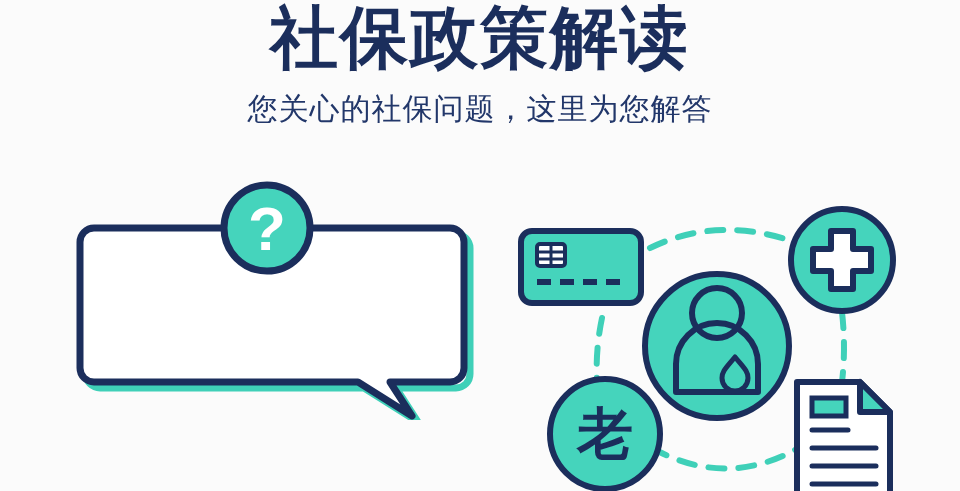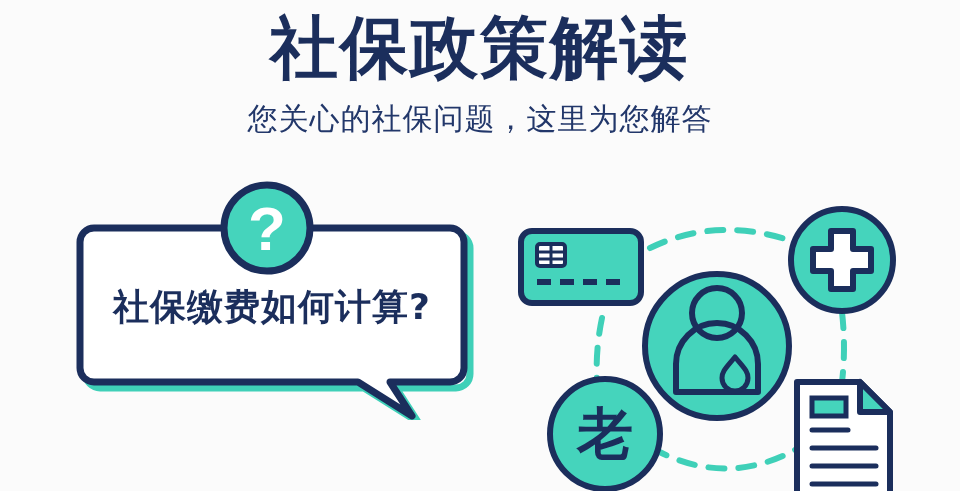--- a/index.html
+++ b/index.html
@@ -25,21 +25,21 @@
   
   .header {
     position: absolute;
     left: 0;
     top: 0;
     width: 960px;
     text-align: center;
   }
   .main-title {
     margin: 0;
-    padding-top: 10px;
+    padding-top: 0;
     font-size: 68px;
     line-height: 1.12;
     font-weight: bold;
     color: #1b2e5c;
     letter-spacing: 2px;
     font-family: "DejaVu Sans", "Liberation Sans", sans-serif;
   }
   .sub-title {
     margin: 9px;
     padding-top: 6px;
@@ -157,21 +157,20 @@
                a 14 14 0 0 1 -14 -14
                Z" fill="none" stroke="#1b2e5c" stroke-width="7" stroke-linejoin="round" stroke-linecap="round"></path>
 
       <circle cx="207" cy="48" r="43" fill="#45d4bc" stroke="#1b2e5c" stroke-width="7"></circle>
     </svg>
 
     <svg class="bubble-svg" width="420" height="240" viewBox="0 0 420 240" style="pointer-events:none">
       <text x="207" y="48" text-anchor="middle" dominant-baseline="central" font-family="Liberation Sans, DejaVu Sans, sans-serif" font-size="62" font-weight="bold" fill="#ffffff">?</text>
     </svg>
 
-    <div class="bubble-text">社保缴费如何计算?</div>
   </div>
 
   <div class="cluster">
     <svg class="cluster-svg" width="450" height="300" viewBox="0 0 450 300">
 
       <g stroke="#3fd0b8" stroke-width="6" fill="none" stroke-linecap="round" stroke-dasharray="16 14">
 
         <path d="M 160 52 Q 230 18 310 48"></path>
 
         <path d="M 112 122 Q 104 160 108 198"></path>

